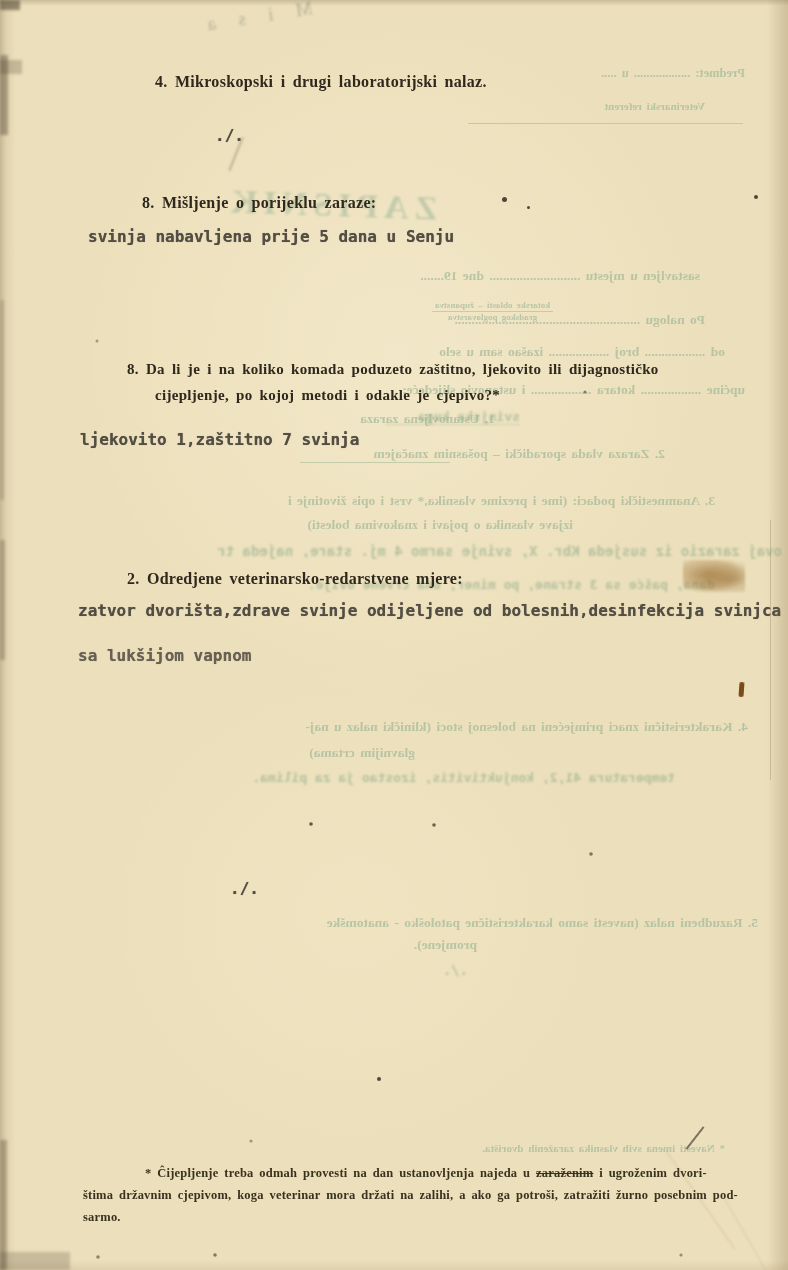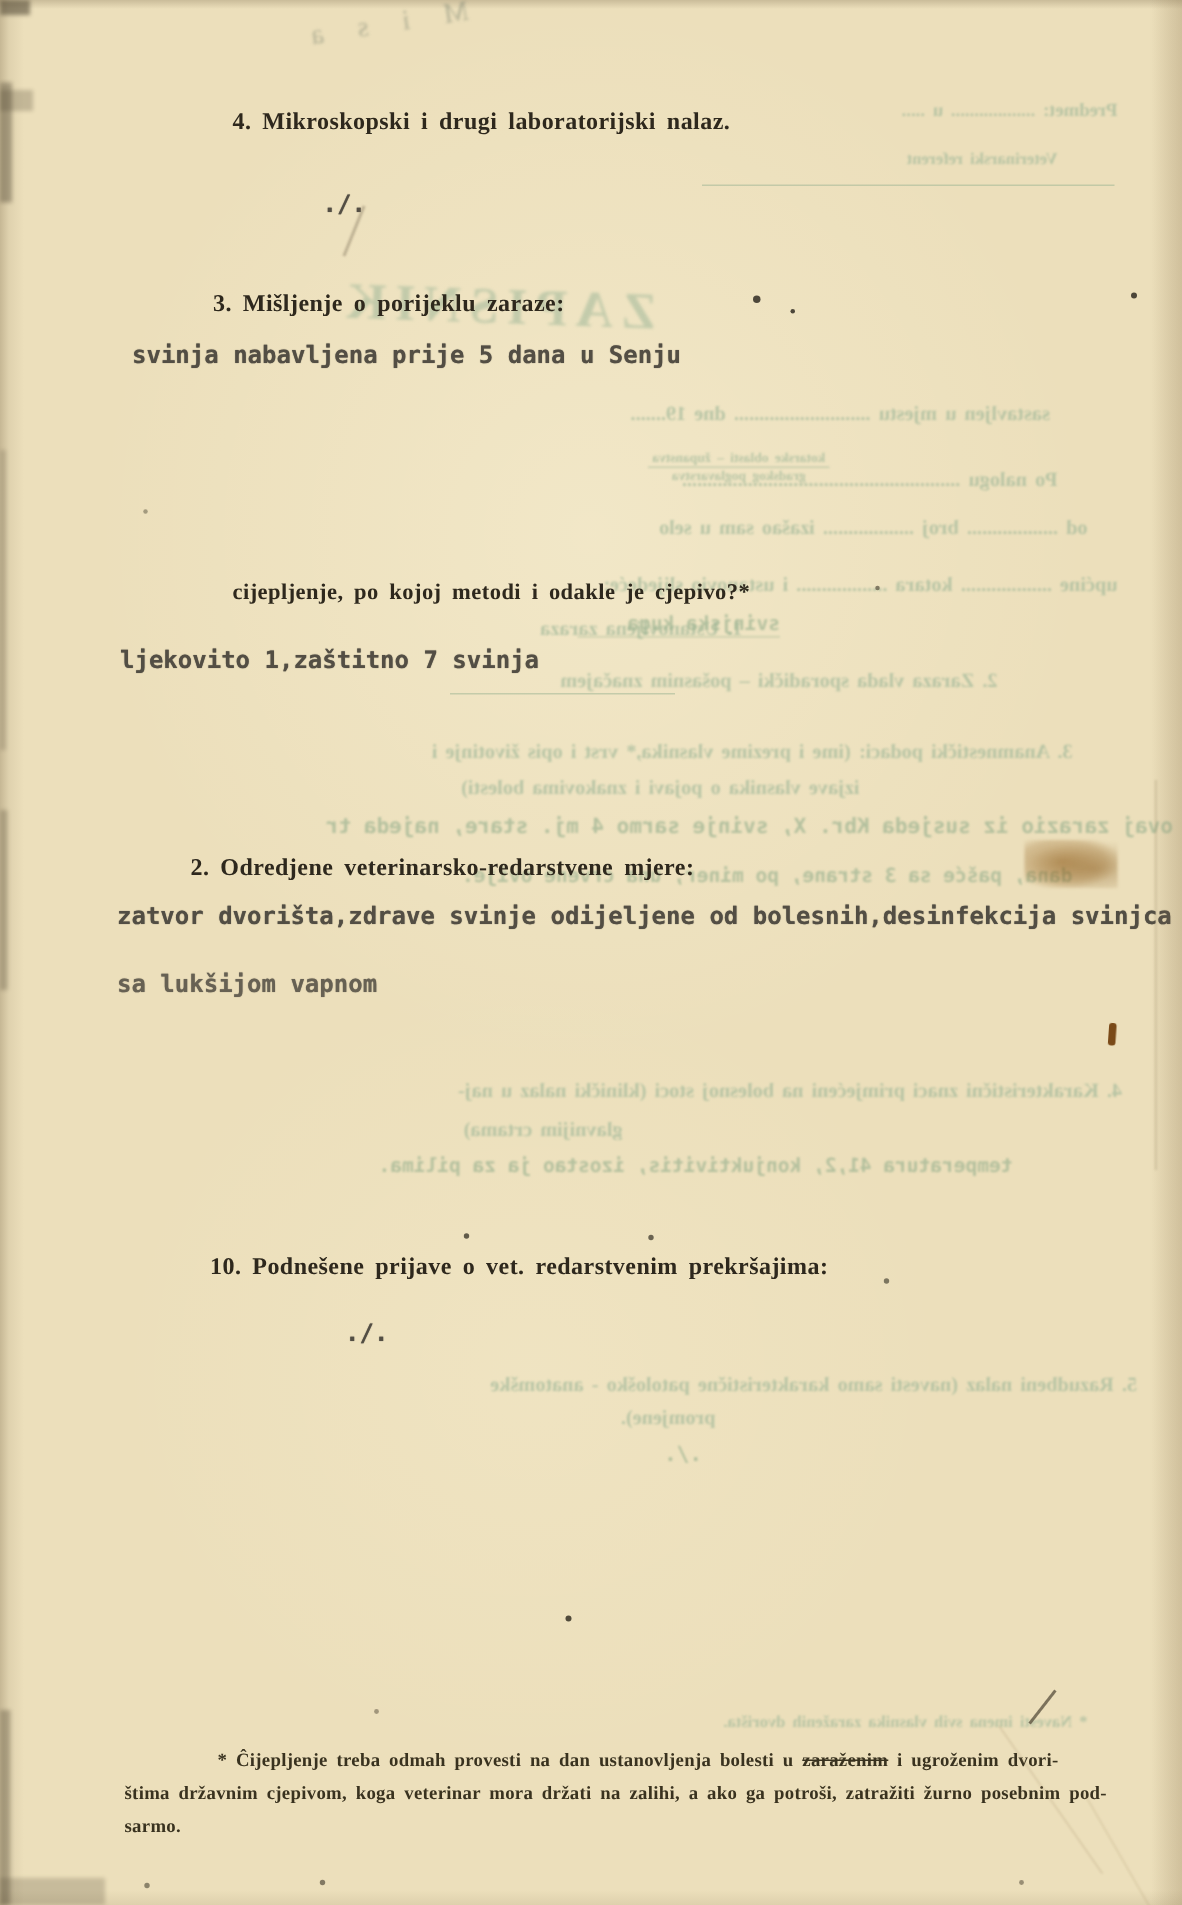--- a/index.html
+++ b/index.html
@@ -110,35 +110,35 @@
 
   <div class="bleed" style="left:88px;top:915px;width:670px;">5. Razudbeni nalaz (navesti samo karakteristične patološko - anatomške</div>
   <div class="bleed" style="left:377px;top:937px;width:100px;">promjene).</div>
   <div class="bleedtyped" style="left:428px;top:962px;width:40px;font-size:14px;">./.</div>
 
   <div class="bleed" style="left:295px;top:1142px;width:430px;font-size:11px;">* Navesti imena svih vlasnika zaraženih dvorišta.</div>
 
   <div class="print h16" style="left:155px;top:73px;">4. Mikroskopski i drugi laboratorijski nalaz.</div>
   <div class="typed" style="left:215px;top:126px;">./.</div>
 
-  <div class="print h16" style="left:142px;top:194px;">3. Mišljenje o porijeklu zaraze:</div>
+  <div class="print h16" style="left:142px;top:194px;">8. Mišljenje o porijeklu zaraze:</div>
   <div class="typed" style="left:88px;top:227px;">svinja nabavljena prije 5 dana  u Senju</div>
 
+  <div class="print h15" style="left:127px;top:361px;">8. Da li je i na koliko komada poduzeto zaštitno, ljekovito ili dijagnostičko</div>
   <div class="print h15" style="left:155px;top:387px;">cijepljenje, po kojoj metodi i odakle je cjepivo?*</div>
   <div class="typed" style="left:80px;top:430px;">ljekovito 1,zaštitno 7 svinja</div>
 
   <div class="print h16" style="left:127px;top:570px;">2. Odredjene veterinarsko-redarstvene mjere:</div>
   <div class="typed" style="left:78px;top:601px;">zatvor dvorišta,zdrave svinje odijeljene od bolesnih,desinfekcija svinjca</div>
   <div class="typed" style="left:78px;top:646px;opacity:.8;">sa lukšijom vapnom</div>
 
-  <div class="print h16" style="left:140px;top:836px;">10. Podnešene prijave o vet. redarstvenim prekršajima:</div>
   <div class="typed" style="left:230px;top:879px;">./.</div>
 
   <div class="foot" style="left:145px;top:1166px;">
-    <span>* Ĉijepljenje treba odmah provesti na dan ustanovljenja bolesti u </span><span class="struck">zaraženim</span><span> i ugroženim dvori-</span>
+    <span>* Ĉijepljenje treba odmah provesti na dan ustanovljenja najeda u </span><span class="struck">zaraženim</span><span> i ugroženim dvori-</span>
   </div>
   <div class="foot" style="left:83px;top:1188px;">štima državnim cjepivom, koga veterinar mora držati na zalihi, a ako ga potroši, zatražiti žurno posebnim pod-</div>
   <div class="foot" style="left:83px;top:1210px;">sarmo.</div>
 
   <div class="stain-heart"></div>
   <div class="tickmark"></div>
   <div class="penstroke"></div>
   <div class="scratch"></div>
   <div class="dot" style="left:502px;top:197px;width:5px;height:5px;"></div>
   <div class="dot" style="left:527px;top:206px;width:3px;height:3px;"></div>

